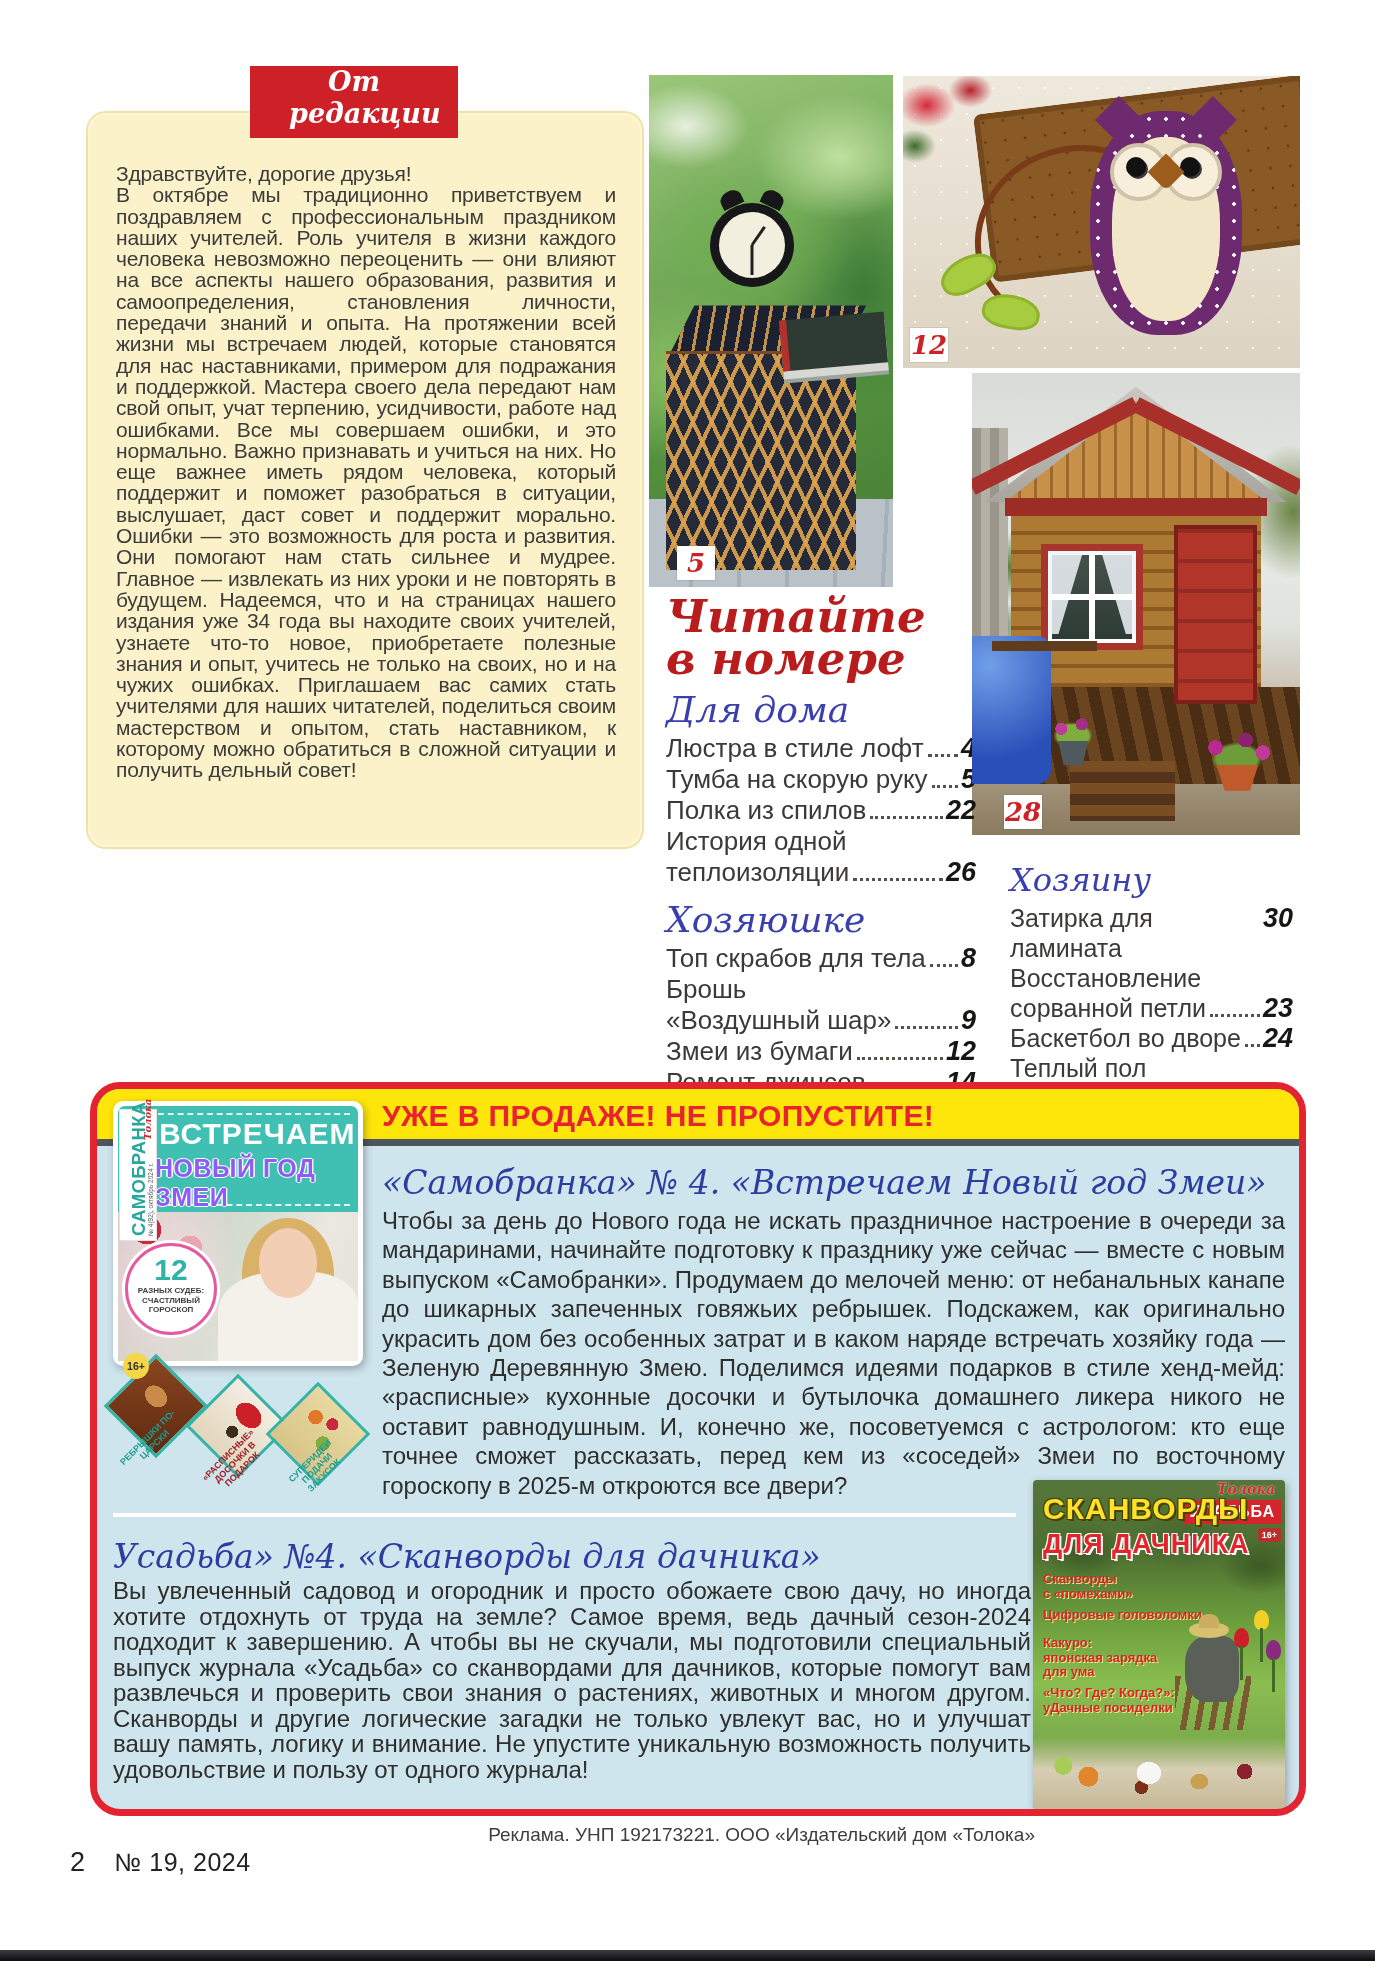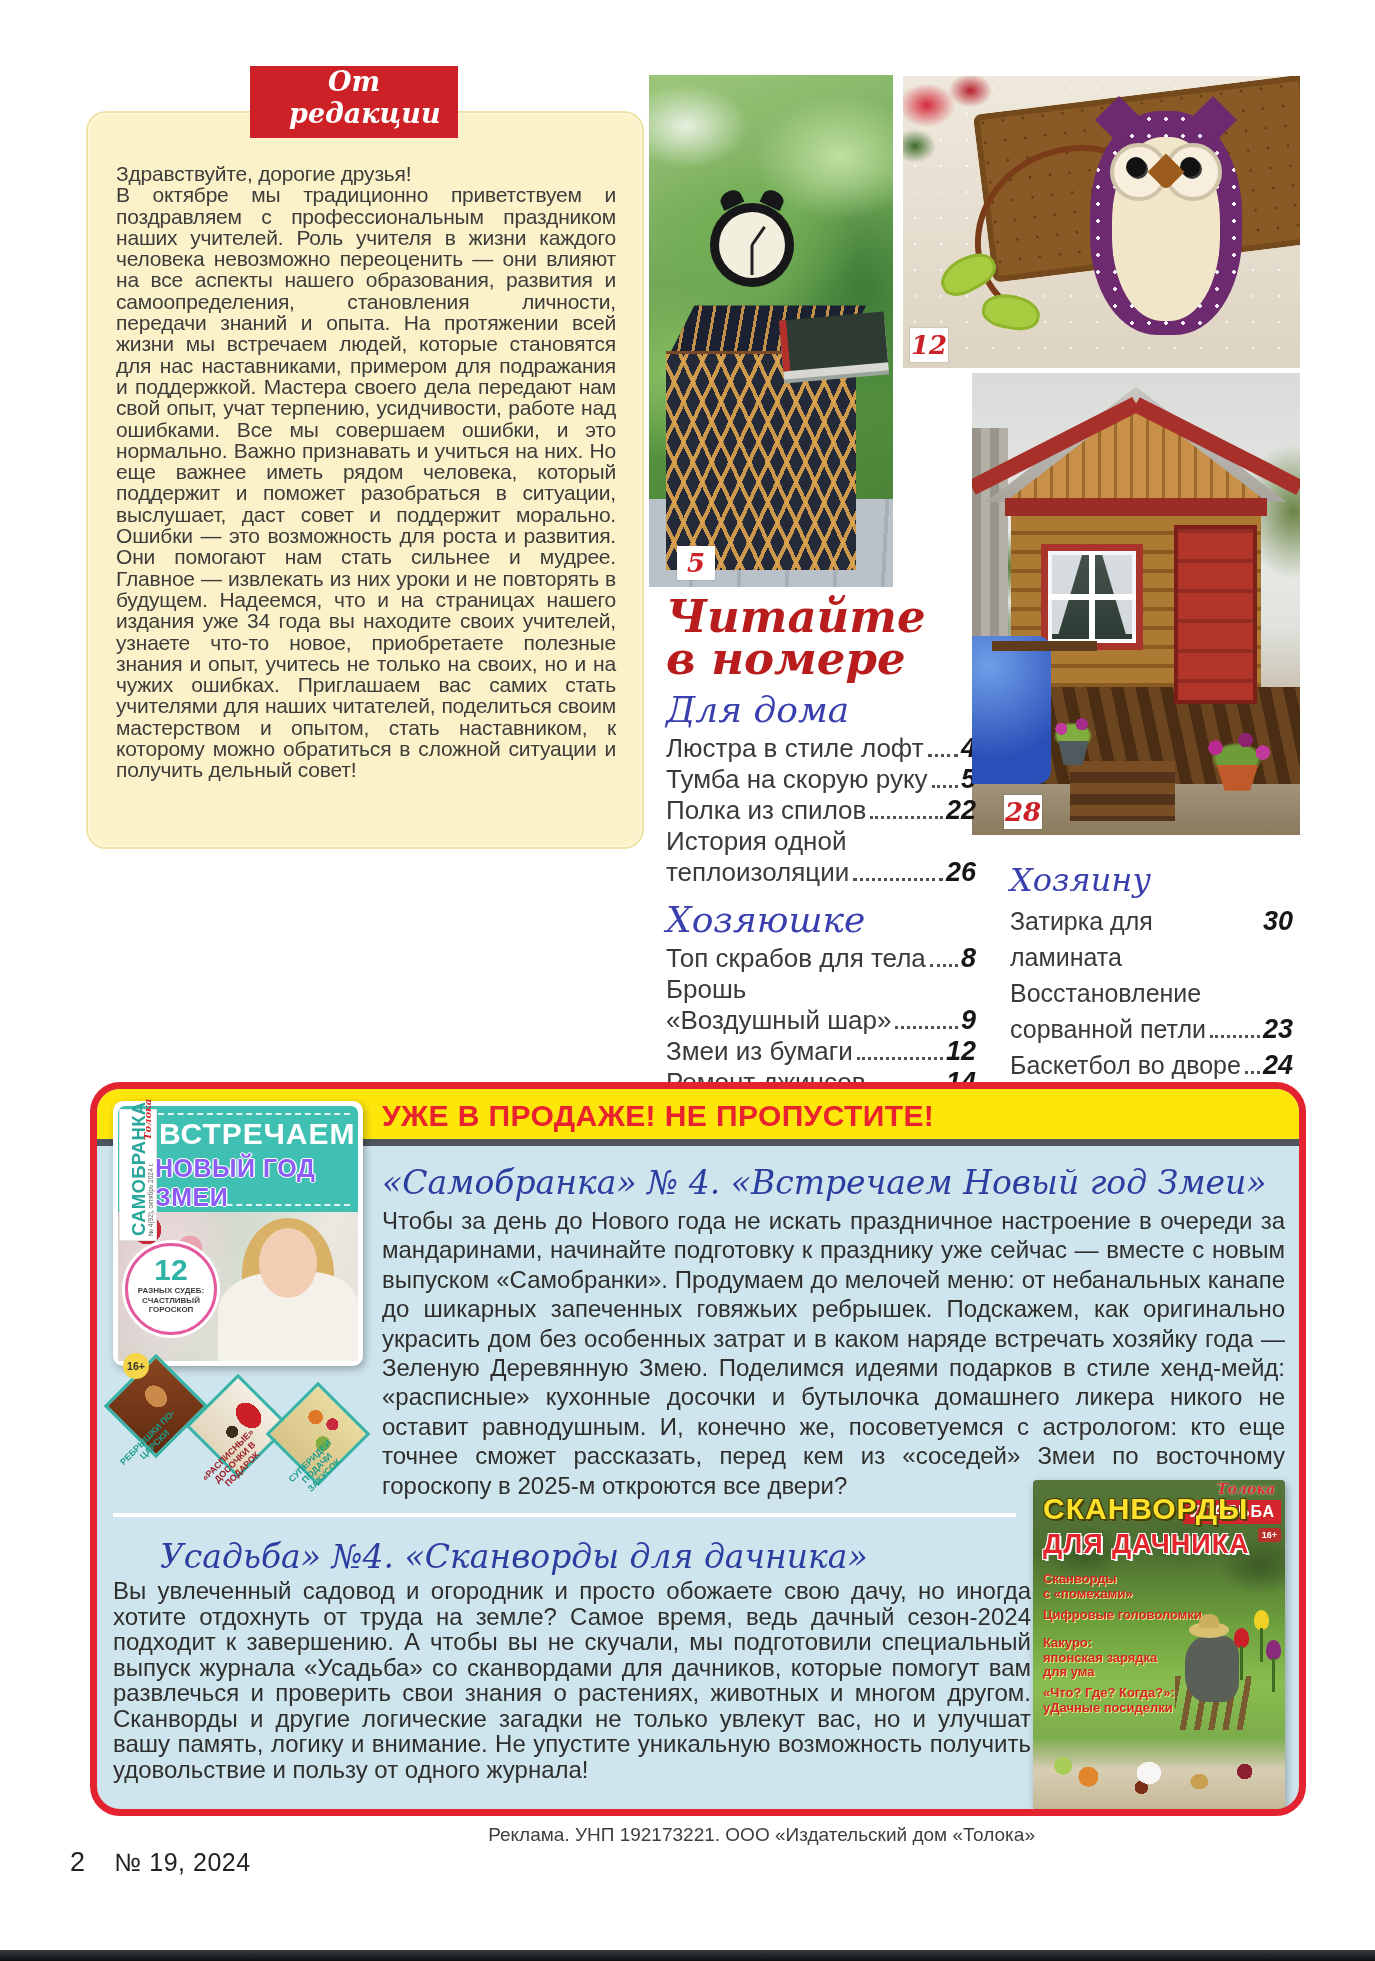--- a/index.html
+++ b/index.html
@@ -173,37 +173,37 @@
     font-size:45px;line-height:42px;color:#b91c1c;
   }
   .toc-col1{position:absolute;left:666px;top:690px;width:310px;}
   .toc-col2{position:absolute;left:1010px;top:860px;width:283px;}
   .sec-head{
     font-family:"DejaVu Serif",serif;font-style:italic;color:#3a3fae;
     font-size:36px;line-height:40px;margin:0 0 3px 0;
   }
   .toc-col2 .sec-head{font-size:32px;}
   .toc-row{display:flex;align-items:baseline;font-size:26px;line-height:31px;color:#3b3a38;}
-  .toc-col2 .toc-row{font-size:25px;line-height:36px;}
+  .toc-col2 .toc-row{font-size:25px;line-height:30px;}
   .toc-row .dots{flex:1;border-bottom:3px dotted #55524c;margin:0 3px 5px 4px;min-width:6px;}
   .toc-row.noleader .dots{border-bottom:none;}
   .toc-row .pg{font-style:italic;font-weight:bold;font-size:27px;color:#161614;}
   .toc-gap{height:12px;}
   
   .promo{
     position:absolute;left:90px;top:1082px;width:1202px;height:720px;
     border:7px solid #e32330;border-radius:30px;background:#cfe5ee;
     box-sizing:content-box;overflow:hidden;
   }
   .promo-yellow{position:absolute;left:0;top:0;width:100%;height:50px;background:#ffe60a;}
   .promo-banner{position:absolute;left:285px;top:10px;color:#e8232e;font-weight:bold;font-size:30px;letter-spacing:.4px;}
   .promo-divider{position:absolute;left:0;top:50px;width:100%;height:7px;background:#4e555c;}
   .promo-h{position:absolute;font-family:"DejaVu Serif",serif;font-style:italic;color:#2c3da0;font-size:33px;white-space:nowrap;}
   .promo-h.h1{left:285px;top:74px;}
-  .promo-h.h2{left:16px;top:448px;margin-left:47px;}
+  .promo-h.h2{left:16px;top:448px;}
   .promo-p{position:absolute;text-align:justify;color:#2e2e2c;font-size:24px;}
   .promo-p.p1{left:285px;top:117px;width:903px;line-height:29.4px;}
   .promo-p.p2{left:16px;top:489px;width:918px;line-height:25.5px;}
   .promo-line{position:absolute;left:16px;top:424px;width:903px;height:4px;background:#fff;}
   
   .covS{position:absolute;left:16px;top:12px;width:250px;height:265px;background:#fff;border-radius:10px;box-shadow:2px 3px 8px rgba(0,0,0,.3);z-index:4;}
   .covS-head{position:absolute;left:5px;right:5px;top:5px;height:106px;background:#3fc0b2;border-radius:7px 7px 0 0;}
   .covS-head::before{content:"";position:absolute;left:40px;right:8px;top:7px;border-top:2px dashed rgba(255,255,255,.85);}
   .covS-head::after{content:"";position:absolute;left:40px;right:8px;bottom:6px;border-top:2px dashed rgba(255,255,255,.85);}
   .covS-t1{position:absolute;left:46px;top:16px;color:#fff;font-weight:bold;font-size:30px;letter-spacing:1px;}

